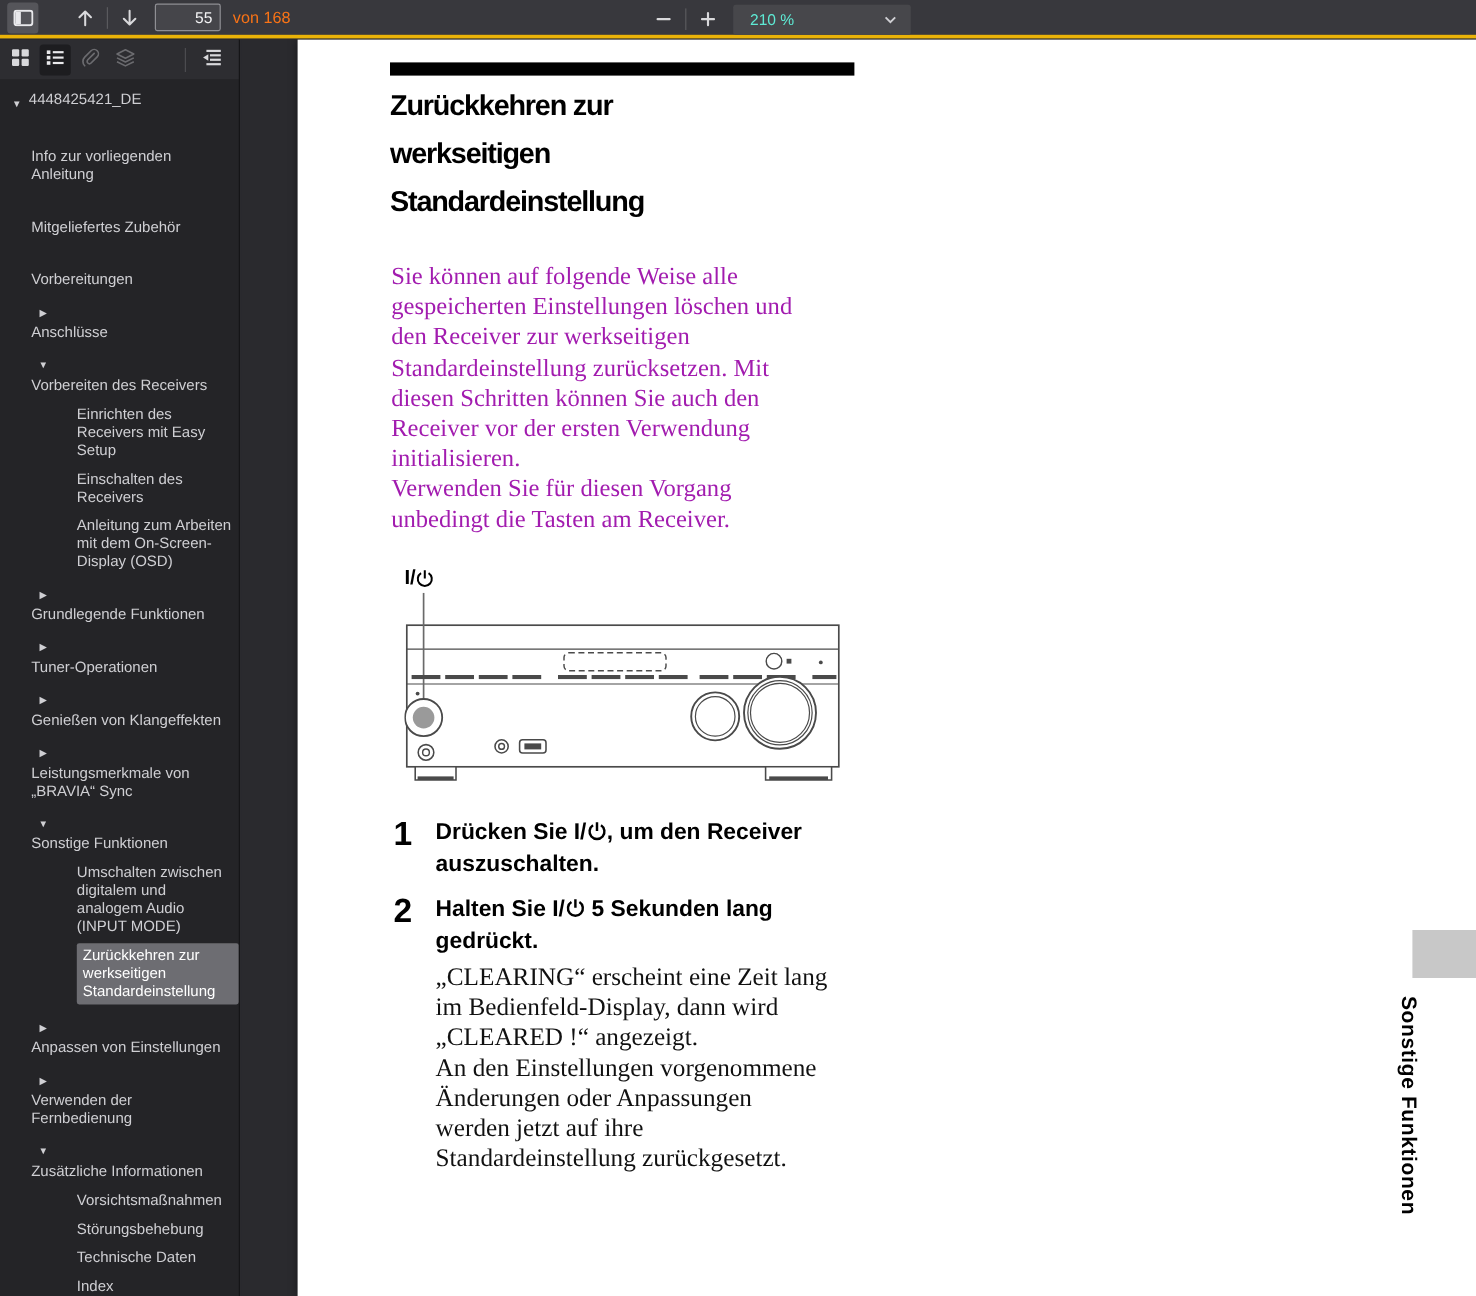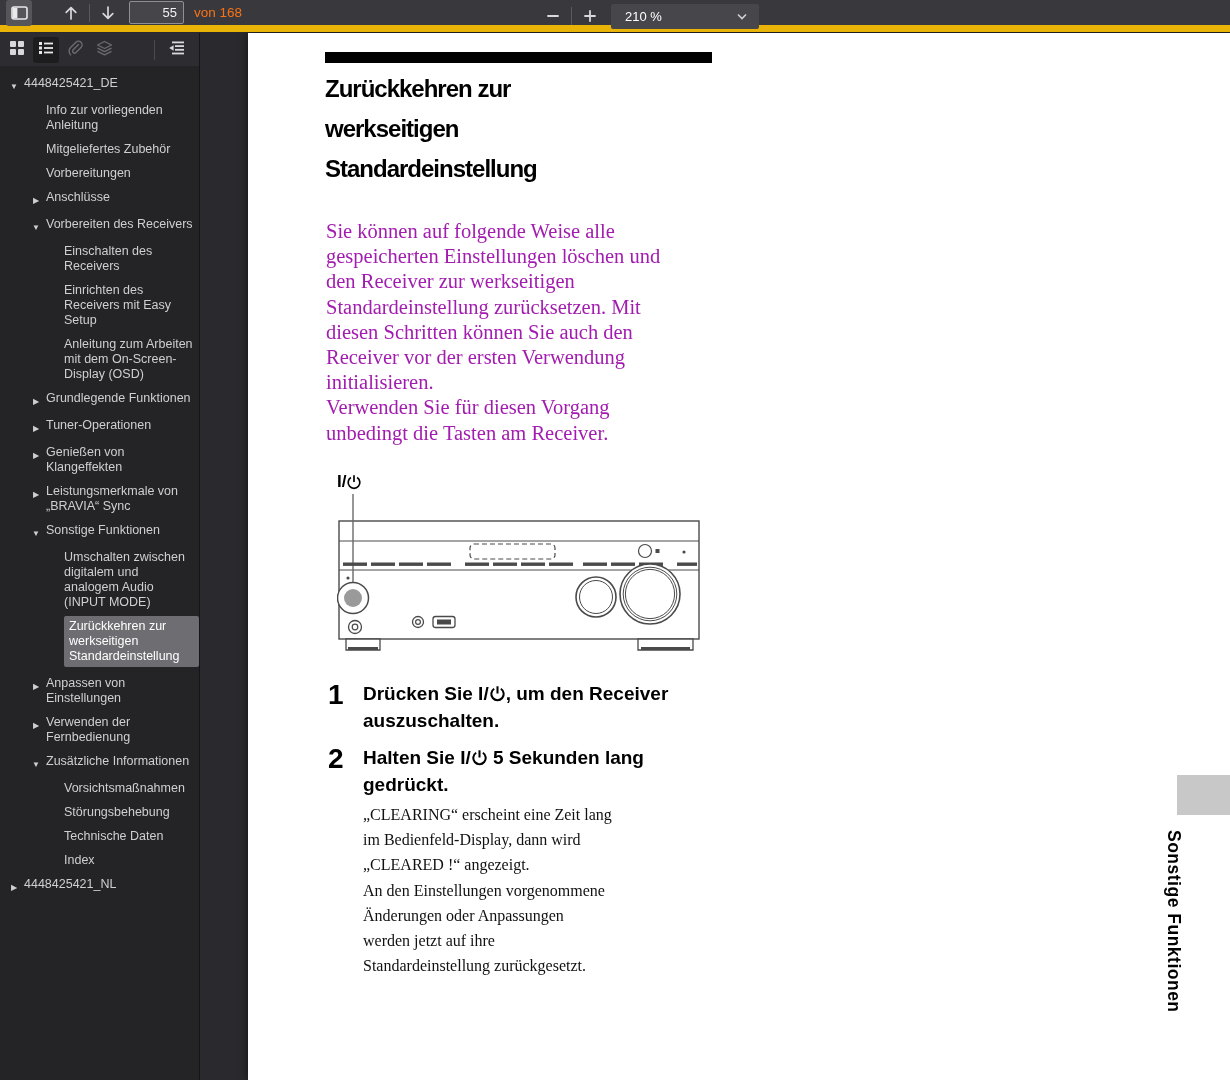--- a/index.html
+++ b/index.html
@@ -1,57 +1,57 @@
 <!DOCTYPE html>
 <html><head>
 <meta charset="utf-8">
 <style>
   * { box-sizing: border-box; margin: 0; padding: 0; }
   html,body { width:1230px; height:1080px; overflow:hidden; background:#2a2a2e;
               font-family:"Liberation Sans", sans-serif; }
 
   
   .toolbar { position:absolute; top:0; left:0; width:1230px; height:32px;
-             background:#38383d; border-bottom:7px solid #eab308;
+             background:#38383d; border-bottom:3px solid #eab308;
              display:flex; align-items:center; z-index:10; }
   .tb-btn { width:26px; height:26px; display:flex; align-items:center; justify-content:center;
             border:none; background:transparent; border-radius:3px; cursor:pointer; }
   .tb-btn svg { display:block; }
   .tb-btn.toggled { background:#55555a; }
   #sidebar-toggle { margin-left:6px; }
   .nav-group { display:flex; align-items:center; margin-left:26px; }
   .tb-sep { width:1px; height:18px; background:#5a5a5e; margin:0 5px; }
   .page-input { width:55px; height:23px; margin-left:8px; background:#45454a;
                 border:1px solid #8f8f94; border-radius:2px; color:#f2f2f4;
                 font-size:13px; text-align:right; padding-right:6px;
                 font-family:"Liberation Sans", sans-serif; }
   .page-count { color:#f97316; font-size:13.5px; margin-left:10px; }
   .zoom-group { position:absolute; left:540px; top:0; height:32px; display:flex; align-items:center; }
   .zoom-select { width:148px; height:25px; margin-left:8px; background:#47474b;
                  border-radius:2px; display:flex; align-items:center;
-                 color:#ffffff; font-size:13px; padding-left:14px; position:relative; cursor:pointer; }
+                 color:#5eead4; font-size:13px; padding-left:14px; position:relative; cursor:pointer; }
   .zoom-select svg { position:absolute; right:12px; top:9px; }
 
   
   .sidebar { position:absolute; top:33px; left:0; width:200px; bottom:0;
              background:#242427; border-right:1px solid #151517; overflow:hidden; }
   .sidebar-toolbar { height:33px; background:#2d2d31; display:flex; align-items:center;
                      padding:0 4px; }
   .sb-btn { width:26px; height:26px; display:flex; align-items:center; justify-content:center;
             border:none; background:transparent; border-radius:3px; cursor:pointer; margin-right:3px; }
   .sb-btn.active { background:#1d1d20; }
   .sb-btn.disabled { opacity:.4; }
   .sb-sep { width:1px; height:20px; background:#4b4b4f; margin-left:auto; margin-right:8px; }
 
   .outline-tree { padding:10px 0 0 0; font-size:12.5px; line-height:15px; color:#cfcfd3; }
   .tree-item { display:flex; align-items:flex-start; margin-bottom:9px; cursor:pointer; }
   .toggler { width:20px; flex:0 0 20px; text-align:center; font-size:8px; color:#cfcfd3;
              padding-top:3px; }
   .level-0 { padding-left:4px; }
-  .level-1 { padding-left:26px; }
+  .level-1 { padding-left:26px;flex-direction:column; }
   .level-2 { padding-left:44px; }
   .tree-label { display:inline-block; padding-right:4px; }
   .tree-item.selected .tree-label { background:#6d6d72; color:#ffffff; border-radius:2px;
                                     padding:3px 5px; margin-top:-3px; }
 
   
   .viewer { position:absolute; top:33px; left:201px; right:0; bottom:0; background:#2a2a2e; }
   .pdf-page { position:absolute; left:47px; top:0; width:982px; height:1047px; background:#ffffff;
               box-shadow:0 0 8px rgba(0,0,0,.55); }
 
@@ -68,21 +68,21 @@
                    display:flex; align-items:center; color:#000; }
   .diagram svg.unit { margin-left:12px; display:block; }
   .pwr { vertical-align:-2px; }
 
   .steps { position:absolute; left:77px; top:648px; width:420px; }
   .step { display:flex; margin-bottom:11px; }
   .step-num { flex:0 0 26px; font-weight:bold; font-size:28px; line-height:28px; color:#000;
               padding-left:3px; }
   .step-body { margin-left:12px; width:360px; }
   .step-title { font-weight:bold; font-size:19px; line-height:26.5px; color:#000; }
-  .step-detail { margin-top:4px; font-family:"Liberation Serif", serif; font-size:16px;
+  .step-detail { margin-top:4px; font-family:"Liberation Serif", serif; font-size:21px;
                  line-height:25.2px; color:#111; white-space:pre-line; }
 
   .side-tab-box { position:absolute; left:929px; top:742px; width:53px; height:40px;
                   background:#c8c8c8; }
   .side-tab-text { position:absolute; left:915px; top:797px; height:250px;
                    writing-mode:vertical-rl; font-weight:bold; font-size:17.5px;
                    letter-spacing:.5px; color:#000; white-space:nowrap; }
 </style>
 </head>
 <body>
@@ -215,25 +215,25 @@
       <div class="tree-item level-1">
         <span class="toggler">▶</span>
         <span class="tree-label">Anschlüsse</span>
       </div>
       <div class="tree-item level-1">
         <span class="toggler">▼</span>
         <span class="tree-label">Vorbereiten des Receivers</span>
       </div>
       <div class="tree-item level-2">
         <span class="toggler"></span>
+        <span class="tree-label">Einrichten des Receivers mit Easy Setup</span>
+      </div>
+      <div class="tree-item level-2">
+        <span class="toggler"></span>
         <span class="tree-label">Einschalten des Receivers</span>
-      </div>
-      <div class="tree-item level-2">
-        <span class="toggler"></span>
-        <span class="tree-label">Einrichten des Receivers mit Easy Setup</span>
       </div>
       <div class="tree-item level-2">
         <span class="toggler"></span>
         <span class="tree-label">Anleitung zum Arbeiten mit dem On-Screen- Display (OSD)</span>
       </div>
       <div class="tree-item level-1">
         <span class="toggler">▶</span>
         <span class="tree-label">Grundlegende Funktionen</span>
       </div>
       <div class="tree-item level-1">

